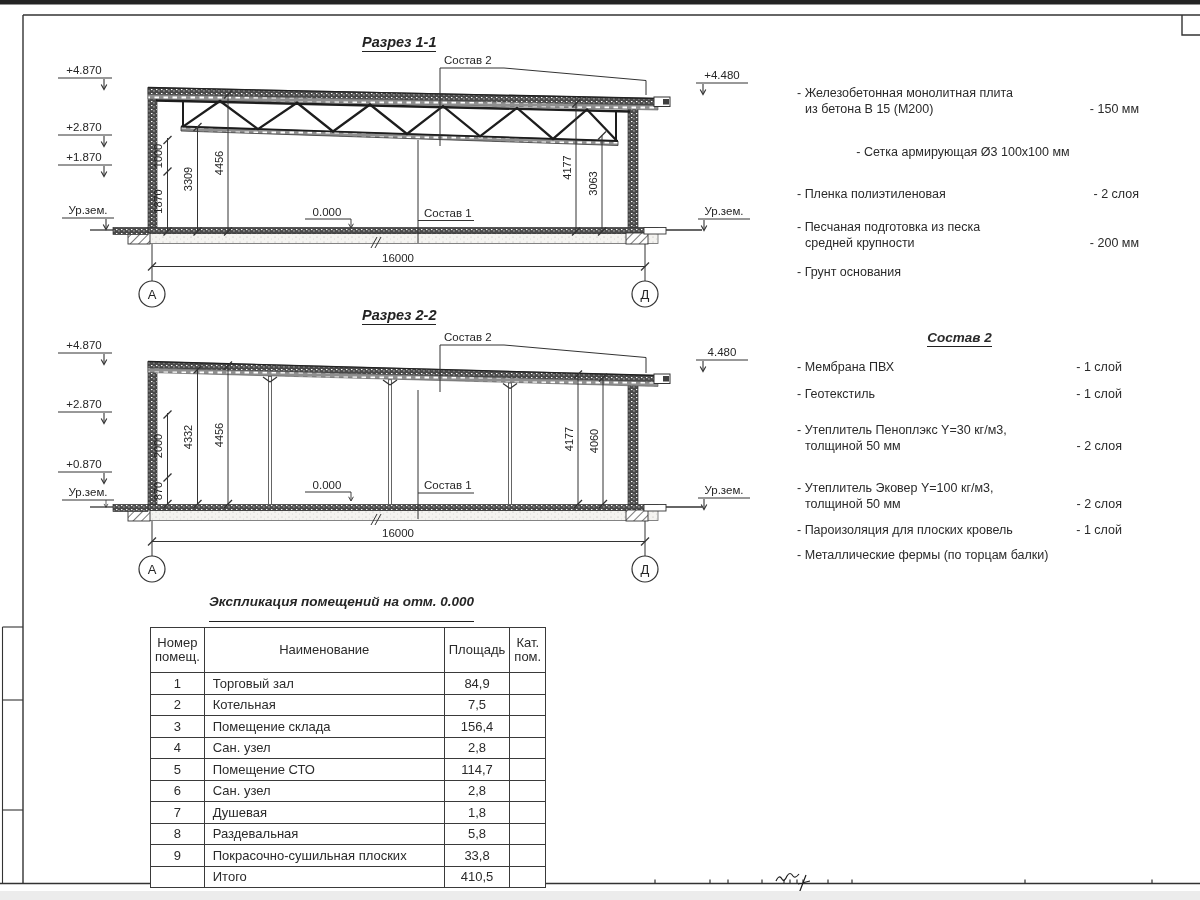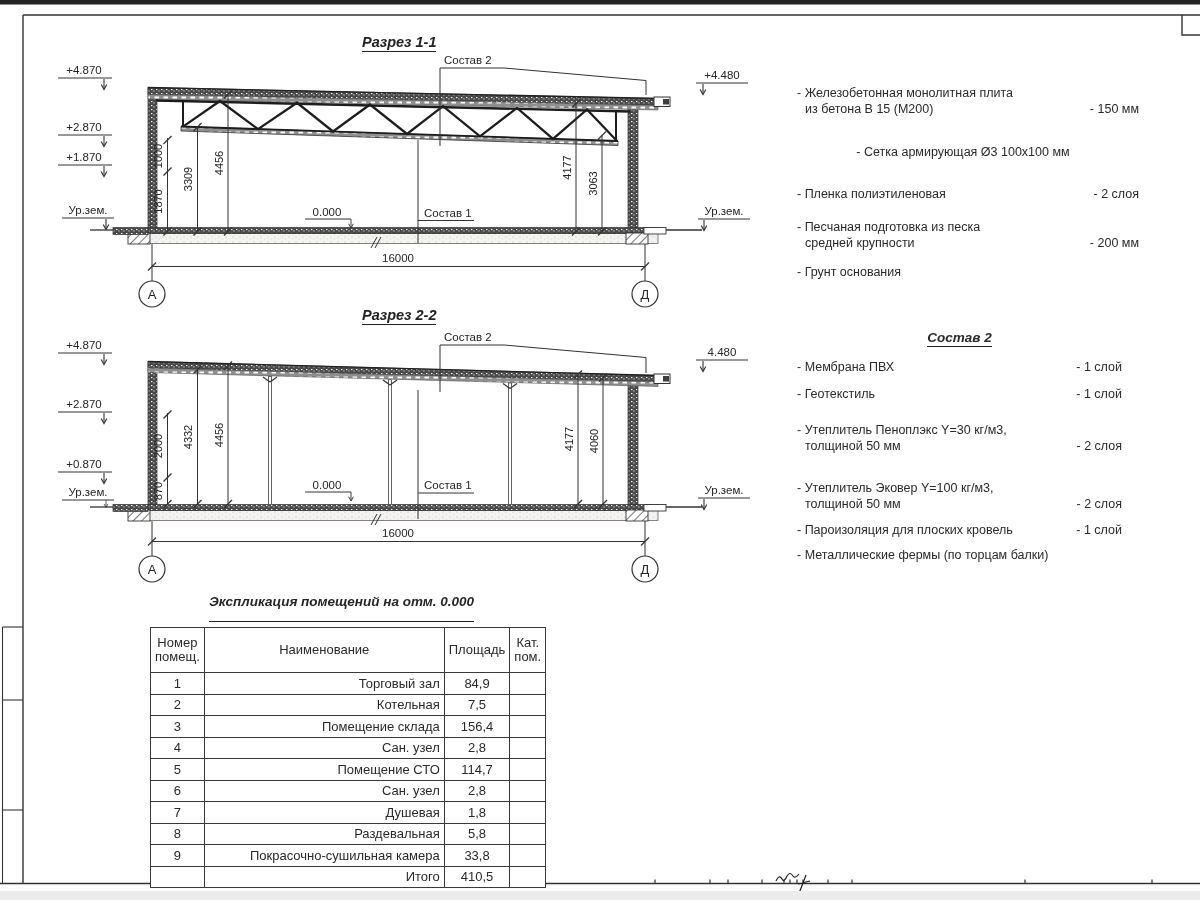--- a/index.html
+++ b/index.html
@@ -35,21 +35,21 @@
   #expl-title{position:absolute;left:150px;top:594px;width:383px;text-align:center;
               font:italic bold 13.5px "Liberation Sans",sans-serif;}
   #expl-title span{border-bottom:1.4px solid #222;padding-bottom:12px;}
   #expl{position:absolute;left:150px;top:627px;border-collapse:collapse;
         font-size:13px;color:#2a2a2a;background:#fff;}
   #expl th,#expl td{border:1px solid #3a3a3a;padding:0 4px;font-weight:normal;}
   #expl{border:1.5px solid #333;}
   #expl th{height:44px;text-align:center;line-height:14px;}
   #expl td{height:20.5px;}
   #expl td.num,#expl td.area{text-align:center;}
-  #expl td.name{padding-left:8px;text-align:right;}
+  #expl td.name{padding-left:8px;}
 </style>
 </head>
 <body>
 
 <div id="sheet">
 
 <svg id="linework" width="1200" height="900" viewBox="0 0 1200 900">
   <defs>
     <pattern id="speck" width="5" height="4" patternUnits="userSpaceOnUse">
       <rect width="5" height="4" fill="#4a4a4a"></rect>
@@ -486,21 +486,21 @@
           <td></td>
         </tr>
     <tr>
           <td class="num">8</td>
           <td class="name">Раздевальная</td>
           <td class="area">5,8</td>
           <td></td>
         </tr>
     <tr>
           <td class="num">9</td>
-          <td class="name">Покрасочно-сушильная камера</td>
+          <td class="name">Покрасочно-сушильная плоских</td>
           <td class="area">33,8</td>
           <td></td>
         </tr>
     <tr>
           <td class="num"></td>
           <td class="name">Итого</td>
           <td class="area">410,5</td>
           <td></td>
         </tr>
   </tbody>

